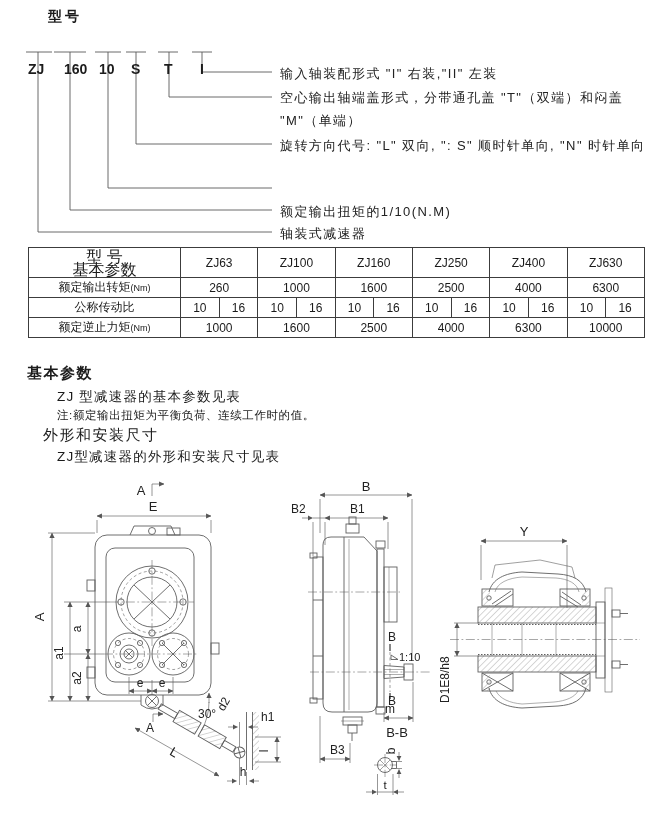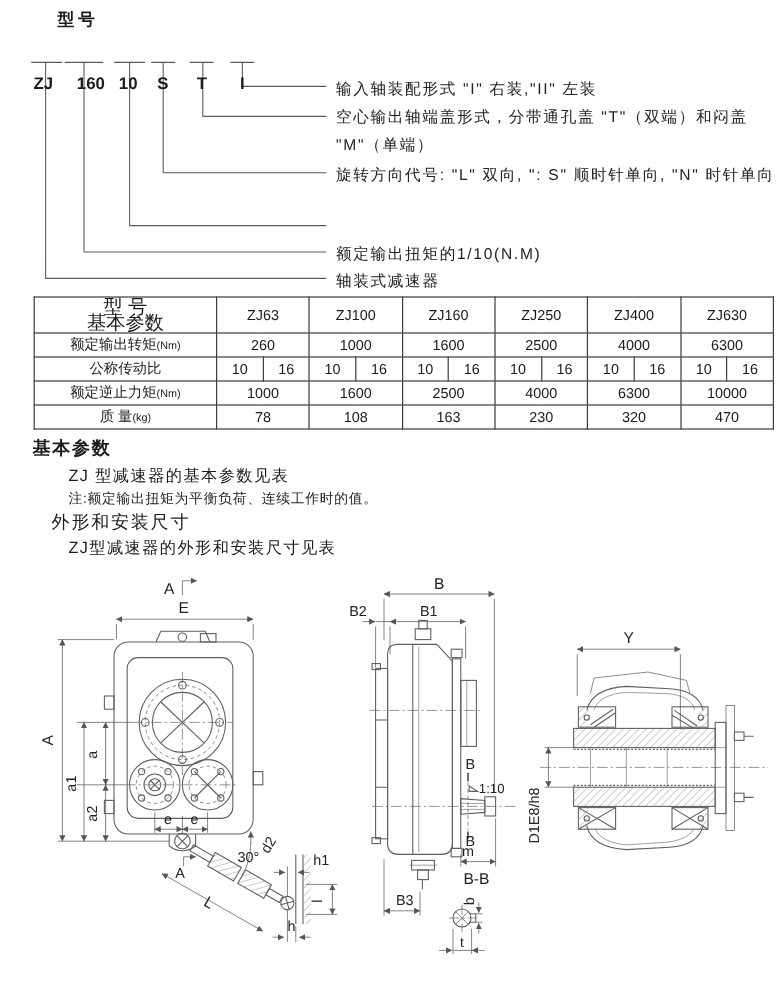--- a/index.html
+++ b/index.html
@@ -105,29 +105,20 @@
       <td>16</td>
     </tr>
     <tr>
       <td><span>额定逆止力矩</span><span class="unit">(Nm)</span></td>
       <td colspan="2">1000</td>
       <td colspan="2">1600</td>
       <td colspan="2">2500</td>
       <td colspan="2">4000</td>
       <td colspan="2">6300</td>
       <td colspan="2">10000</td>
-    </tr>
-    <tr>
-      <td><span>质  量</span><span class="unit">(kg)</span></td>
-      <td colspan="2">78</td>
-      <td colspan="2">108</td>
-      <td colspan="2">163</td>
-      <td colspan="2">230</td>
-      <td colspan="2">320</td>
-      <td colspan="2">470</td>
     </tr>
   </tbody>
     </table>
 
   <div class="abs h1" style="left:27px;top:364px">基本参数</div>
   <div class="abs notesmall" style="left:57px;top:408px">注:额定输出扭矩为平衡负荷、连续工作时的值。</div>
   <div class="abs sub" style="left:57px;top:388px">ZJ 型减速器的基本参数见表</div>
   <div class="abs h2" style="left:43px;top:426px">外形和安装尺寸</div>
   <div class="abs sub" style="left:57px;top:448px">ZJ型减速器的外形和安装尺寸见表</div>
 

